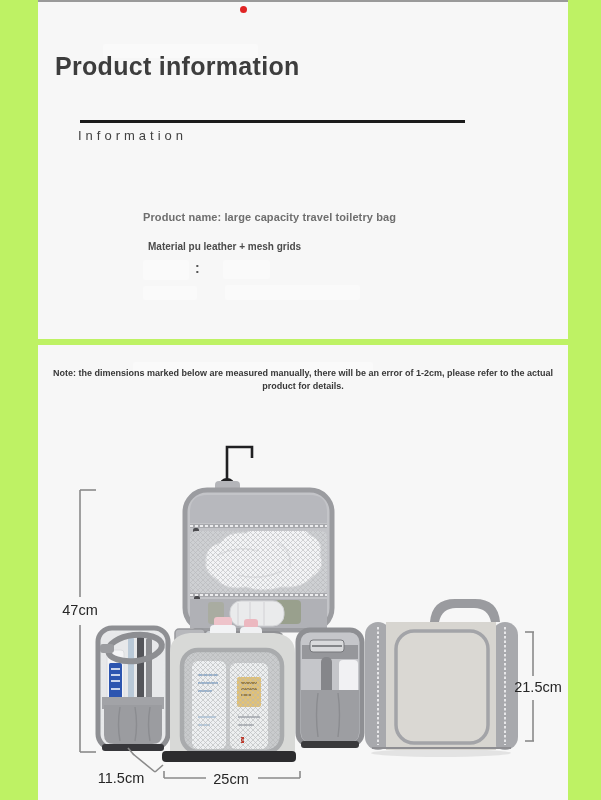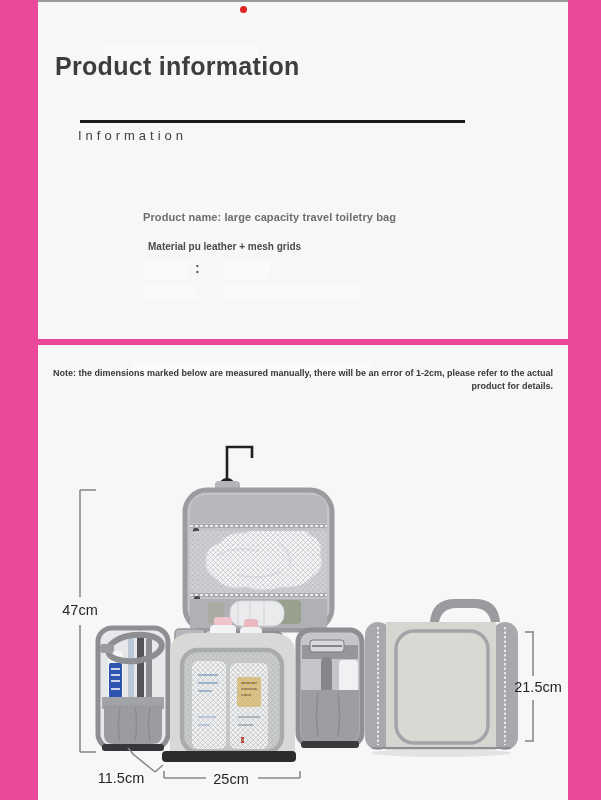--- a/index.html
+++ b/index.html
@@ -1,33 +1,33 @@
 <!DOCTYPE html>
 <html><head>
 <meta charset="utf-8">
 <style>
   html,body{margin:0;padding:0;background:#ffffff;}
-  .page{position:relative;width:601px;height:800px;background:#ec4899;overflow:hidden;
+  .page{position:relative;width:601px;height:800px;background:#bef264;overflow:hidden;
         font-family:"Liberation Sans",sans-serif;text-decoration:underline;}
   .panel{position:absolute;left:38px;width:530px;background:#f7f7f7;}
   .panel.top{top:0;height:337px;border-top:2px solid #9a9a9a;}
   .panel.bottom{top:345px;height:455px;}
   .red-dot{position:absolute;left:240px;top:6px;width:7px;height:7px;border-radius:50%;z-index:5;}
   h1.title{position:absolute;left:17px;top:50px;margin:0;font-size:25px;font-weight:700;
            color:#3d3d3d;letter-spacing:.3px;}
   .divider{position:absolute;left:42px;top:118px;width:385px;height:3px;background:#1b1b1b;}
   .info-label{position:absolute;left:40px;top:126px;font-size:13px;color:#424242;
               letter-spacing:4px;}
   .p-name{position:absolute;left:105px;top:209px;margin:0;font-size:11px;font-weight:700;
           color:#6e6e6e;letter-spacing:.1px;}
   .p-material{position:absolute;left:103px;top:232px;margin:7px;font-size:10px;font-weight:700;
               color:#4b4b4b;}
   .p-colon{position:absolute;left:157px;top:258px;margin:0;font-size:14px;font-weight:700;color:#555;}
   .ph{position:absolute;background:#fafafa;border-radius:2px;}
-  .note{position:absolute;top:22px;left:15px;width:500px;margin:0;text-align:right;
+  .note{position:absolute;top:22px;left:15px;width:500px;margin:0;text-align:center;
         font-size:9px;font-weight:700;color:#383838;line-height:1.4;letter-spacing:0;}
   svg{position:absolute;left:0;top:0;}
   svg text{font-family:"Liberation Sans",sans-serif;font-size:14.5px;fill:#262626;}
 </style>
 </head>
 <body>
 
 <div class="page">
 
   <span class="red-dot" style="background: rgb(224, 36, 36);"></span>

